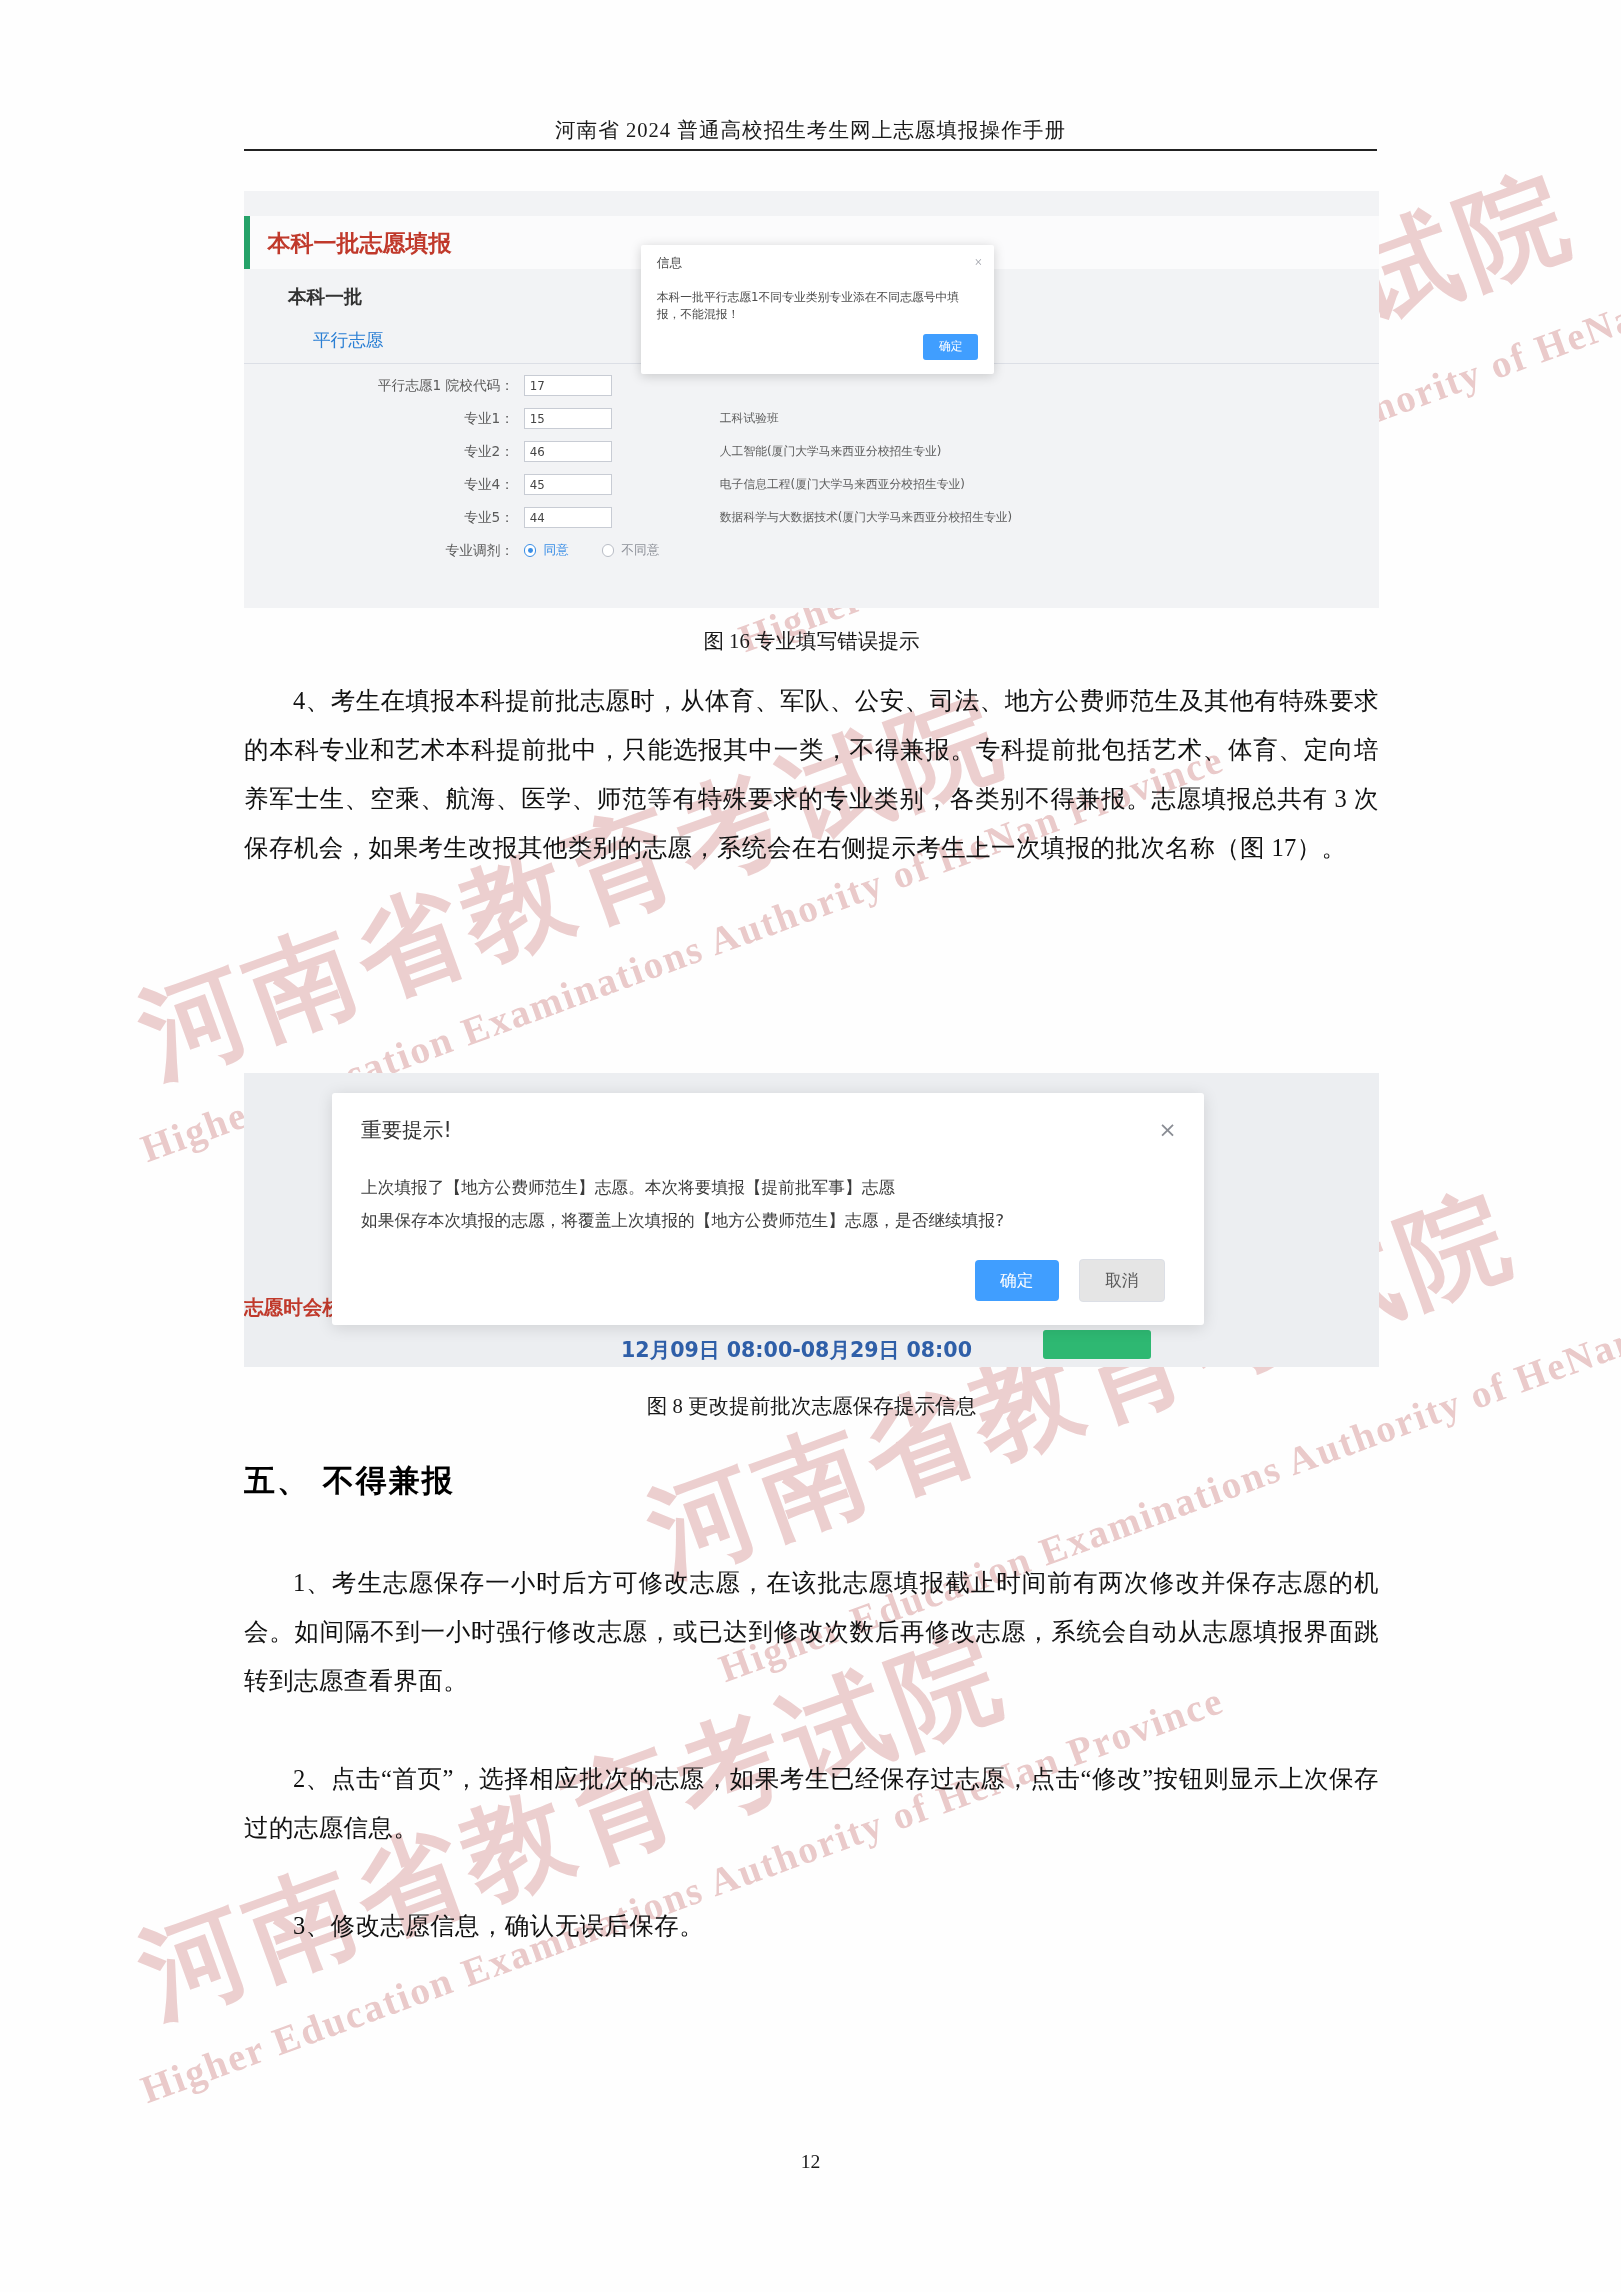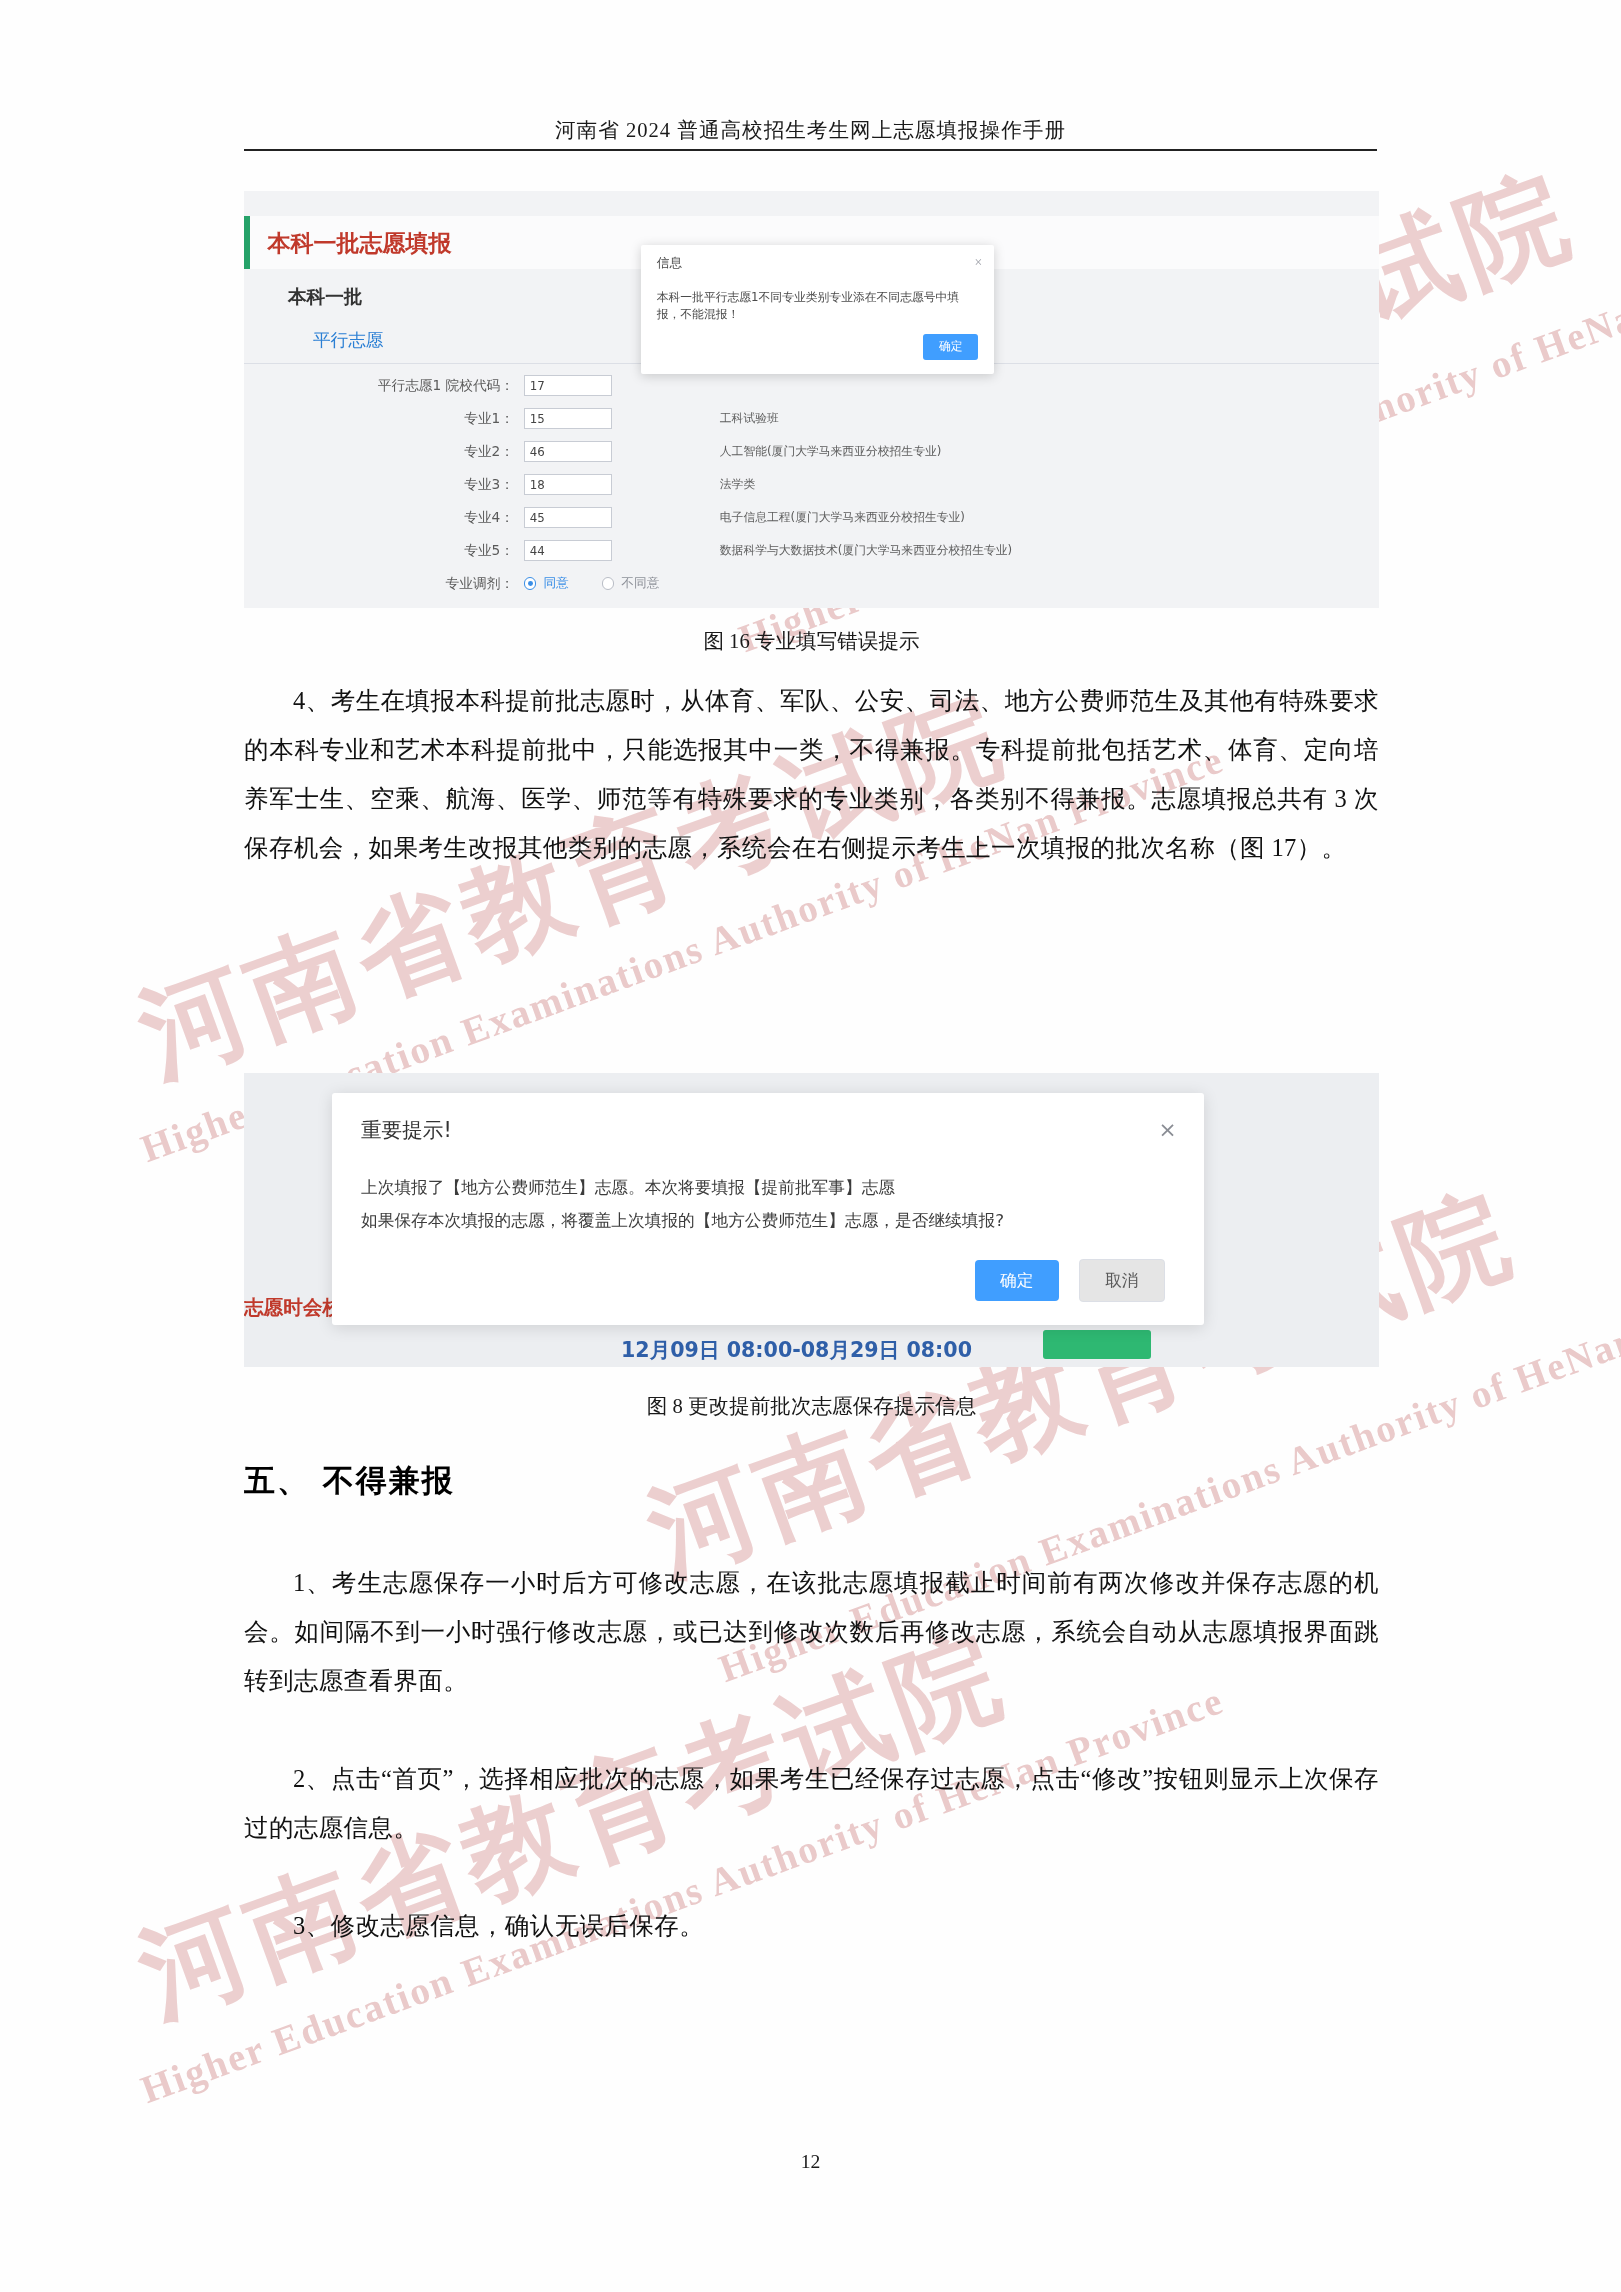--- a/index.html
+++ b/index.html
@@ -410,25 +410,20 @@
       </div>
       <div class="row">
         <div class="lbl">专业1：</div>
         <div class="inp">15</div>
         <div class="nm">工科试验班</div>
       </div>
       <div class="row">
         <div class="lbl">专业2：</div>
         <div class="inp">46</div>
         <div class="nm">人工智能(厦门大学马来西亚分校招生专业)</div>
-      </div>
-      <div class="row">
-        <div class="lbl">专业3：</div>
-        <div class="inp">18</div>
-        <div class="nm">法学类</div>
       </div>
       <div class="row">
         <div class="lbl">专业4：</div>
         <div class="inp">45</div>
         <div class="nm">电子信息工程(厦门大学马来西亚分校招生专业)</div>
       </div>
       <div class="row">
         <div class="lbl">专业5：</div>
         <div class="inp">44</div>
         <div class="nm">数据科学与大数据技术(厦门大学马来西亚分校招生专业)</div>

